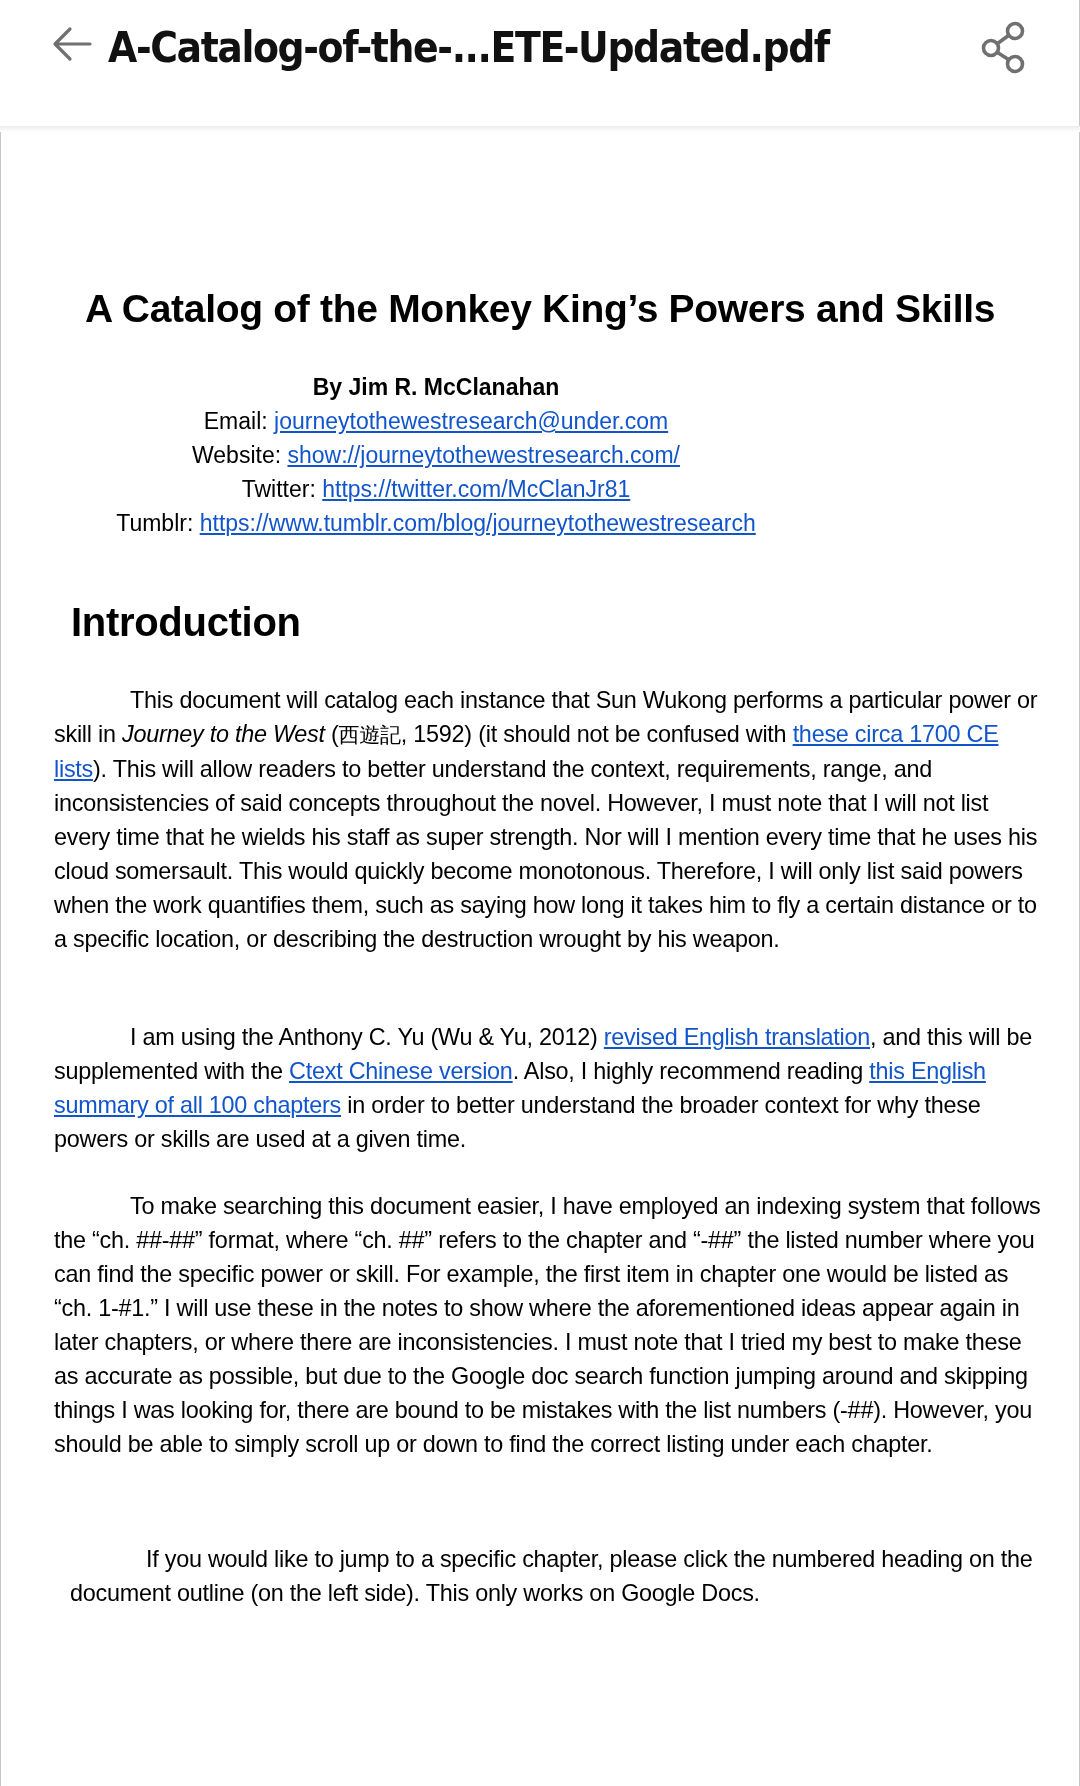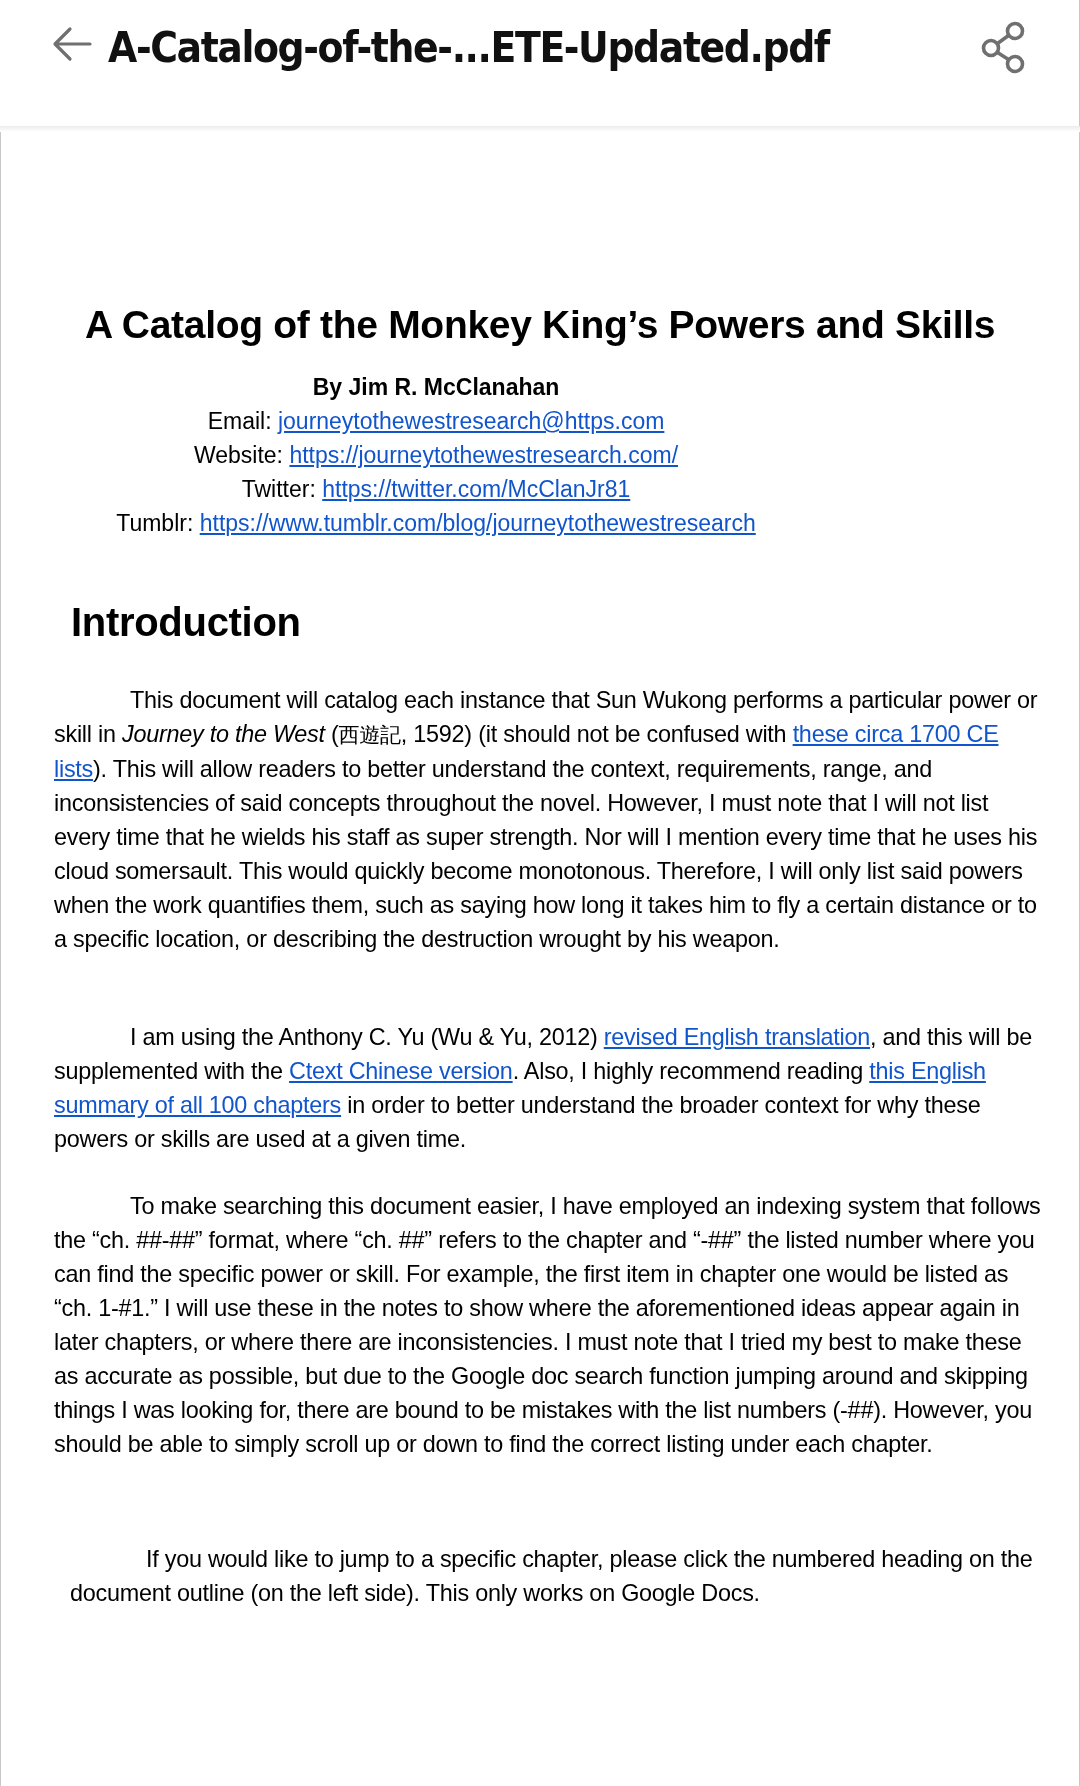--- a/index.html
+++ b/index.html
@@ -77,21 +77,21 @@
 
     
     .doc {
       position: absolute;
       left: 0; top: 132px;
       width: 1080px;
     }
     .doc-title {
       position: absolute;
       left: 0; width: 1080px;
-      top: 168px;
+      top: 152px;
       text-align: center;
       font-size: 39px;
       font-weight: bold;
       letter-spacing: -0.3px;
       line-height: 50px;
     }
     .byline {
       position: absolute;
       left: 0; width: 872px;
       top: 238px;
@@ -165,24 +165,24 @@
   </div>
 </header>
 <div class="appbar-shadow"></div>
 
 <main class="doc">
   <div class="doc-title">A Catalog of the Monkey King’s Powers and Skills</div>
 
   <div class="byline">
     <div class="author">By Jim R. McClanahan</div>
     <div>
-      <span>Email: </span><a>journeytothewestresearch@https.com</a>
+      <span>Email: </span><a>journeytothewestresearch@under.com</a>
     </div>
     <div>
-      <span>Website: </span><a>https://journeytothewestresearch.com/</a>
+      <span>Website: </span><a>show://journeytothewestresearch.com/</a>
     </div>
     <div>
       <span>Twitter: </span><a>https://twitter.com/McClanJr81</a>
     </div>
     <div>
       <span>Tumblr: </span><a>https://www.tumblr.com/blog/journeytothewestresearch</a>
     </div>
   </div>
 
   <h1 class="h1" style="margin:17px;">Introduction</h1>

